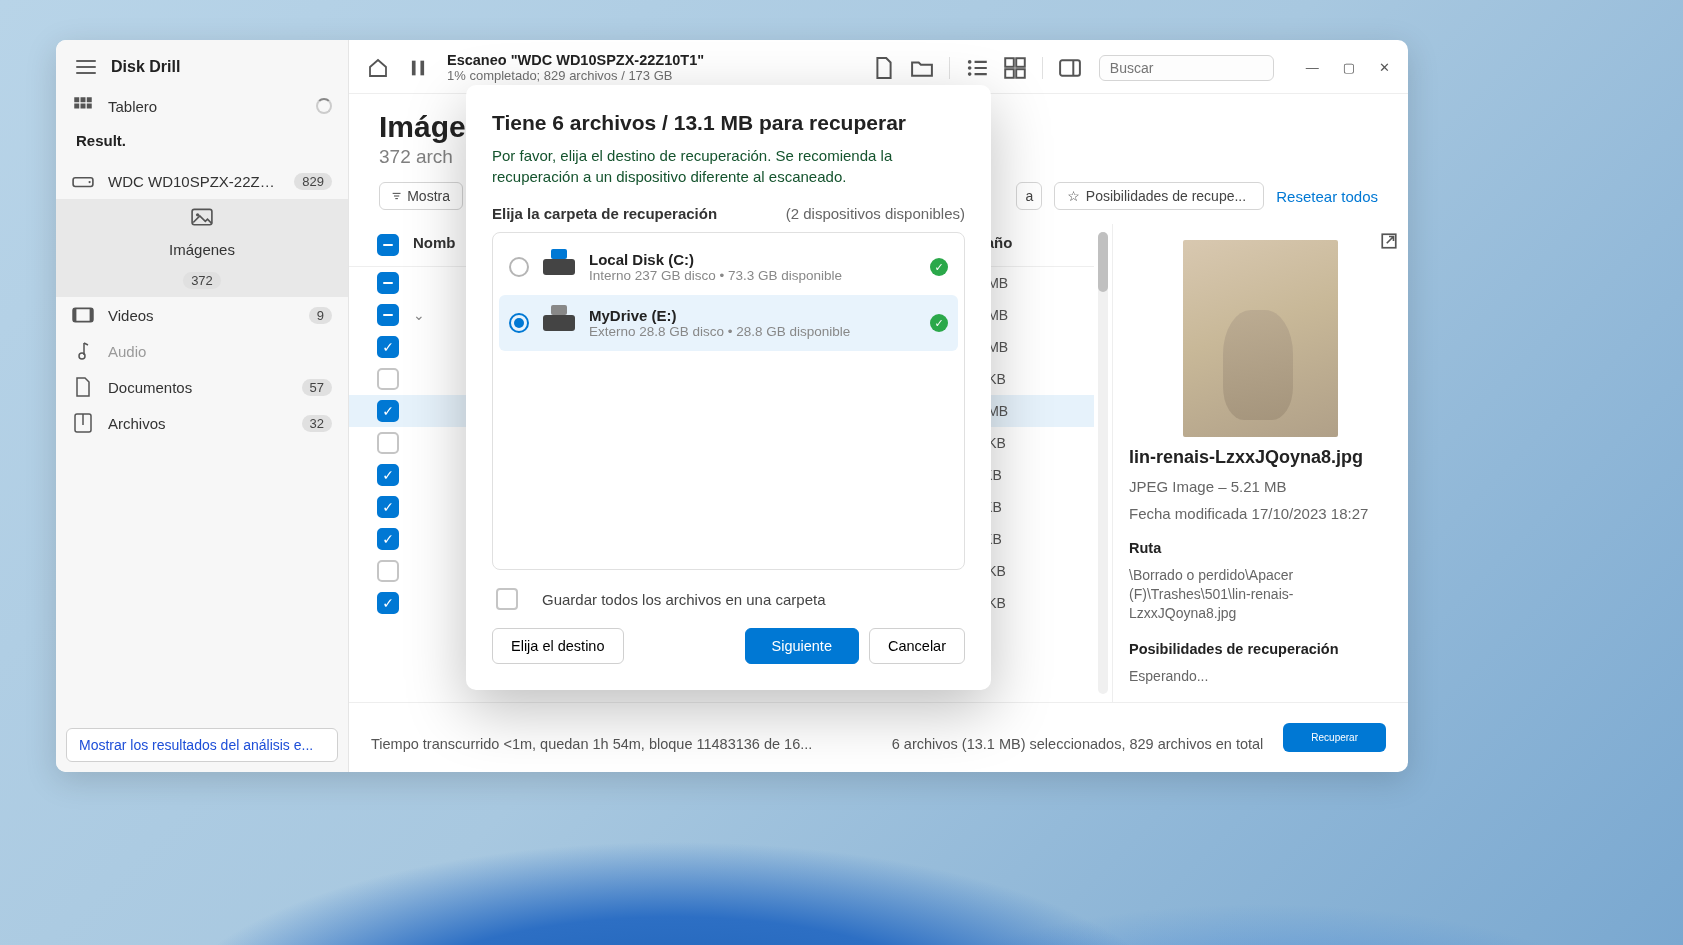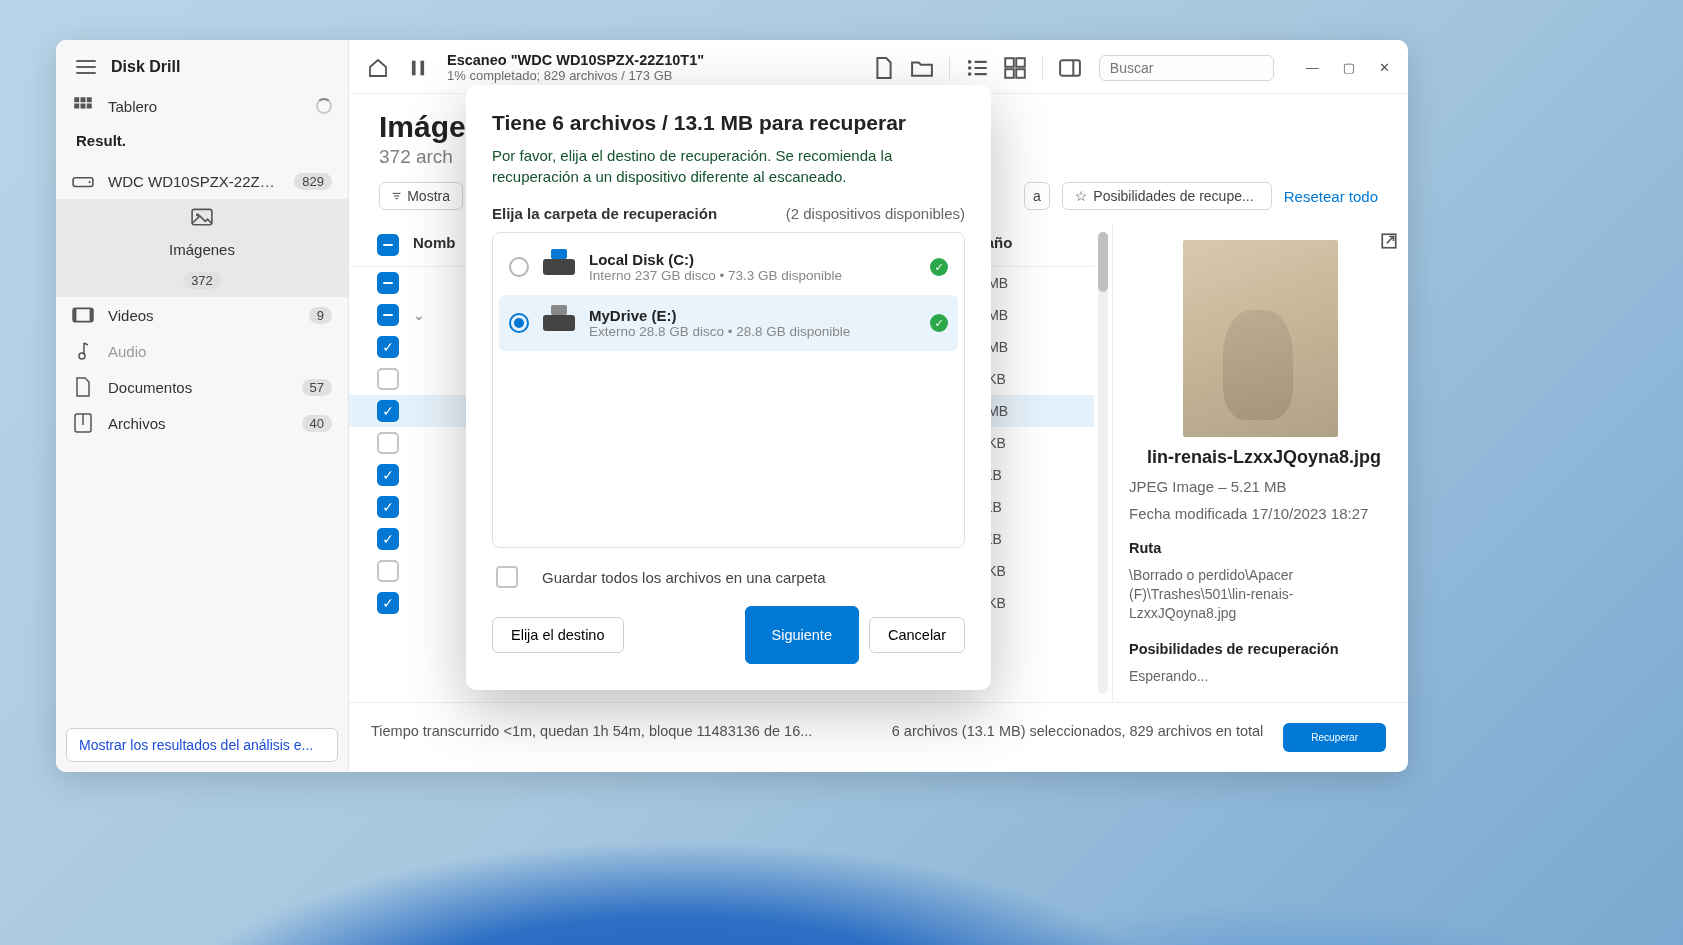--- a/index.html
+++ b/index.html
@@ -179,27 +179,27 @@
 }
 .preview-img::after {
   content: "";
   position: absolute;
   left: 40px; top: 70px;
   width: 70px; height: 110px;
   background: linear-gradient(170deg,#b8a890 0%, #a09078 100%);
   border-radius: 40% 40% 30% 30%;
   opacity: 0.8;
 }
-.detail-title { font-size: 18px; font-weight: 600; color: #222; margin-left: 18px; }
+.detail-title { font-size: 18px; font-weight: 600; color: #222; }
 .detail-sub { font-size: 15px; color: #666; }
 .detail-section-title { font-weight: 600; margin-top: 8px; color: #222; }
 .detail-text { color: #666; font-size: 14px; line-height: 1.35; }
 .footer {
   display: flex;
-  align-items: flex-start;
+  align-items: flex-end;
   padding: 20px 22px;
   border-top: 1px solid #eee;
   font-size: 14.5px;
   color: #555;
   gap: 20px;
 }
 .footer .spacer { flex: 1; }
 .recover-btn {
   background: #0078d4;
   color: #fff;
@@ -278,21 +278,21 @@
 .modal-check-row { display: flex; align-items: center; gap: 10px; margin: 18px 4px; font-size: 15px; color: #444; }
 .modal-footer { display: flex; gap: 10px; align-items: center; }
 .m-btn {
   padding: 9px 18px;
   border-radius: 6px;
   border: 1px solid #d0d0d0;
   background: #fff;
   font-size: 14.5px;
   cursor: pointer;
 }
-.m-btn.primary { background: #0078d4; border-color: #0078d4; color: #fff; padding: 20px 26px; }
+.m-btn.primary { background: #0078d4; border-color: #0078d4; color: #fff; padding: 9px 26px; }
 .modal-footer .gap { flex: 1; }
 
 .bg-wave {
   position: absolute;
   left: 0; bottom: 0;
   width: 100%; height: 230px;
   background: radial-gradient(ellipse 800px 300px at 40% 140%, #1a5fb4 0%, #2d6fc4 40%, transparent 65%),
               radial-gradient(ellipse 700px 260px at 75% 150%, #3a7fd4 0%, transparent 60%);
   z-index: -1;
 }
@@ -385,21 +385,21 @@
         <div class="count">57</div>
       </div>
       <div class="sidebar-row">
         <div class="icon">
             <svg viewBox="0 0 18 20">
               <rect x="1" y="1" width="16" height="18" rx="2" fill="none" stroke="currentColor" stroke-width="1.5"></rect>
               <line x1="9" y1="1" x2="9" y2="12" stroke="currentColor" stroke-width="1.5"></line>
             </svg>
           </div>
         <div class="label">Archivos</div>
-        <div class="count">40</div>
+        <div class="count">32</div>
       </div>
     </div>
 
     <div class="sidebar-bottom">
       <button class="bottom-btn">Mostrar los resultados del análisis e...</button>
     </div>
   </div>
 
   <div class="main">
     <div class="toolbar">
@@ -485,21 +485,21 @@
         <span>Mostra</span>
       </div>
       <div style="flex:1"></div>
       <div class="filter-btn" style="width:24px;justify-content:center;">
           <span>a</span>
         </div>
       <div class="filter-btn" style="width:210px;">
         <span>☆</span>
         <span style="overflow:hidden;text-overflow:ellipsis;">Posibilidades de recupe...</span>
       </div>
-      <div class="reset-link">Resetear todo</div>
+      <div class="reset-link">Resetear todos</div>
     </div>
 
     <div class="table-area">
       <div class="table-main">
         <div class="table-header">
           <div class="chk indeterminate"></div>
           <div class="col-name" style="overflow:hidden">Nomb</div>
           <div class="col-size">Tamaño</div>
         </div>
         <div class="table-body" id="tbody">

